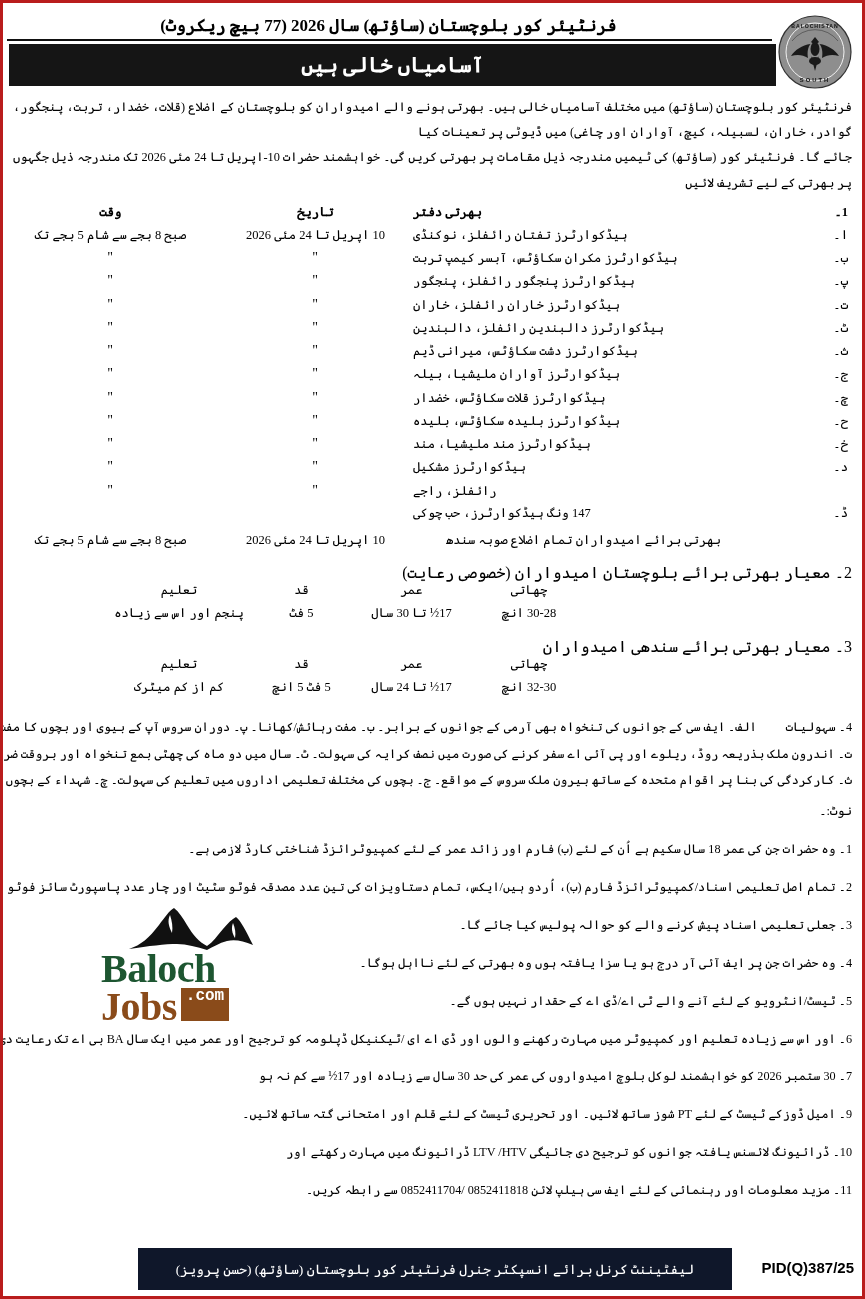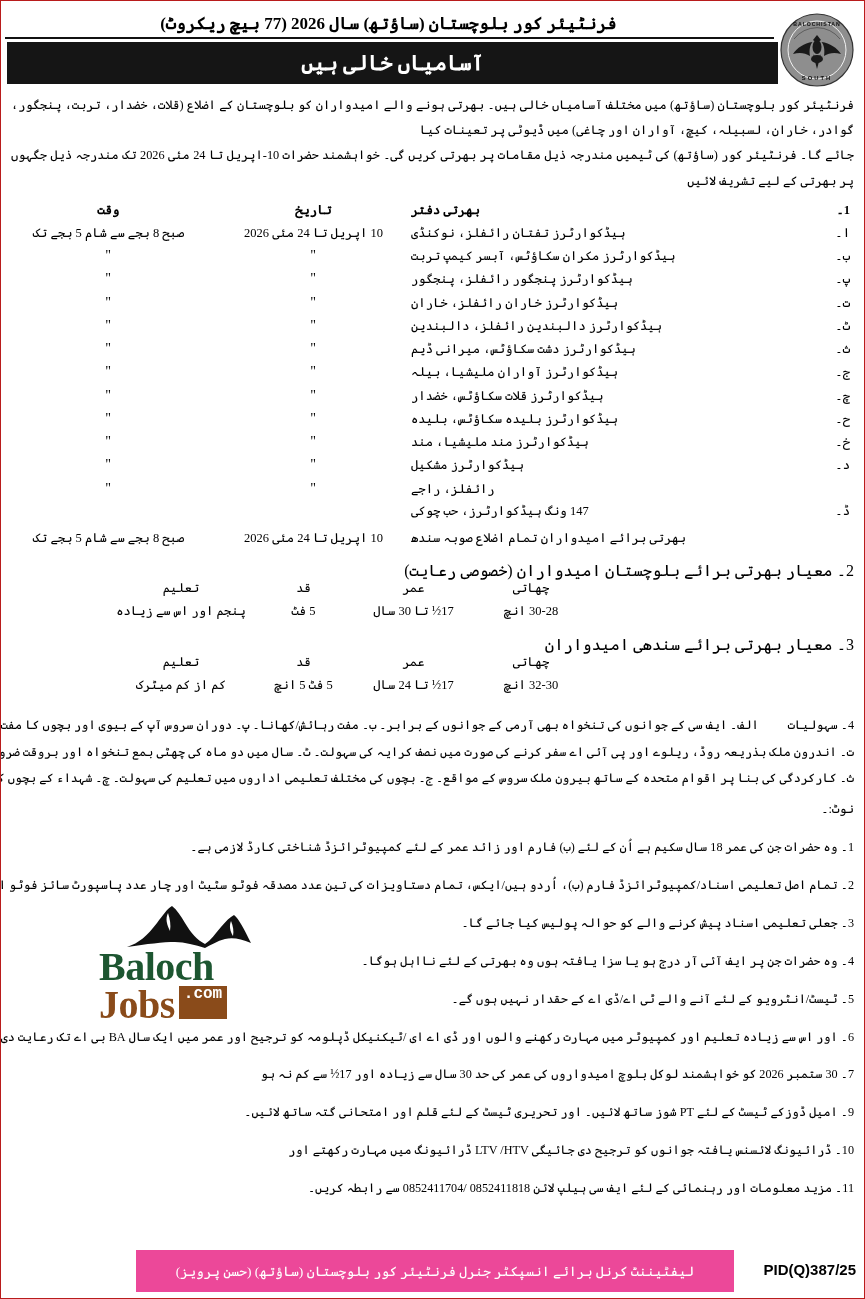--- a/index.html
+++ b/index.html
@@ -11,21 +11,21 @@
   .page {
     position: relative;
     width: 865px;
     height: 1299px;
     margin: 0 auto;
     background: #ffffff;
     font-family: "Liberation Serif", "DejaVu Serif", serif;
     color: #000000;
     overflow: hidden;
     box-sizing: border-box;
-    border: 1px solid #b91c1c;
+    border: 3px solid #b91c1c;
   }
 
   
   .hdr {
     position: relative;
     height: 88px;
   }
   .emblem {
     position: absolute;
     top: 12px;
@@ -109,21 +109,21 @@
   .orow .c-time {
     width: 215px;
     flex: 0 0 auto;
     text-align: center;
     white-space: nowrap;
   }
   .orow.head { font-weight: 700; padding-bottom: 5px; }
   .orow.head .c-name { padding-right: 34px; }
   .ditto { font-size: 14px; letter-spacing: 1px; }
   .orow.note-row { padding-top: 9px; }
-  .orow.note-row .c-name { white-space: nowrap; padding-right: 0; text-align: left; }
+  .orow.note-row .c-name { white-space: nowrap; padding-right: 0; text-align: left; margin-left: 33px; }
 
   
   .crit { margin-top: 12px; }
   .crit-title {
     font-size: 16px;
     text-align: right;
     padding-right: 10px;
     line-height: 1.2;
   }
   .crow {
@@ -226,21 +226,21 @@
     right: 0;
     bottom: 6px;
     height: 42px;
   }
   .foot-bar {
     position: absolute;
     right: 130px;
     left: 135px;
     top: 0;
     height: 42px;
-    background: #ec4899;
+    background: #0f172a;
     color: #ffffff;
     font-size: 13.5px;
     display: flex;
     align-items: center;
     justify-content: center;
     white-space: nowrap;
   }
   .pid {
     position: absolute;
     right: 8px;

